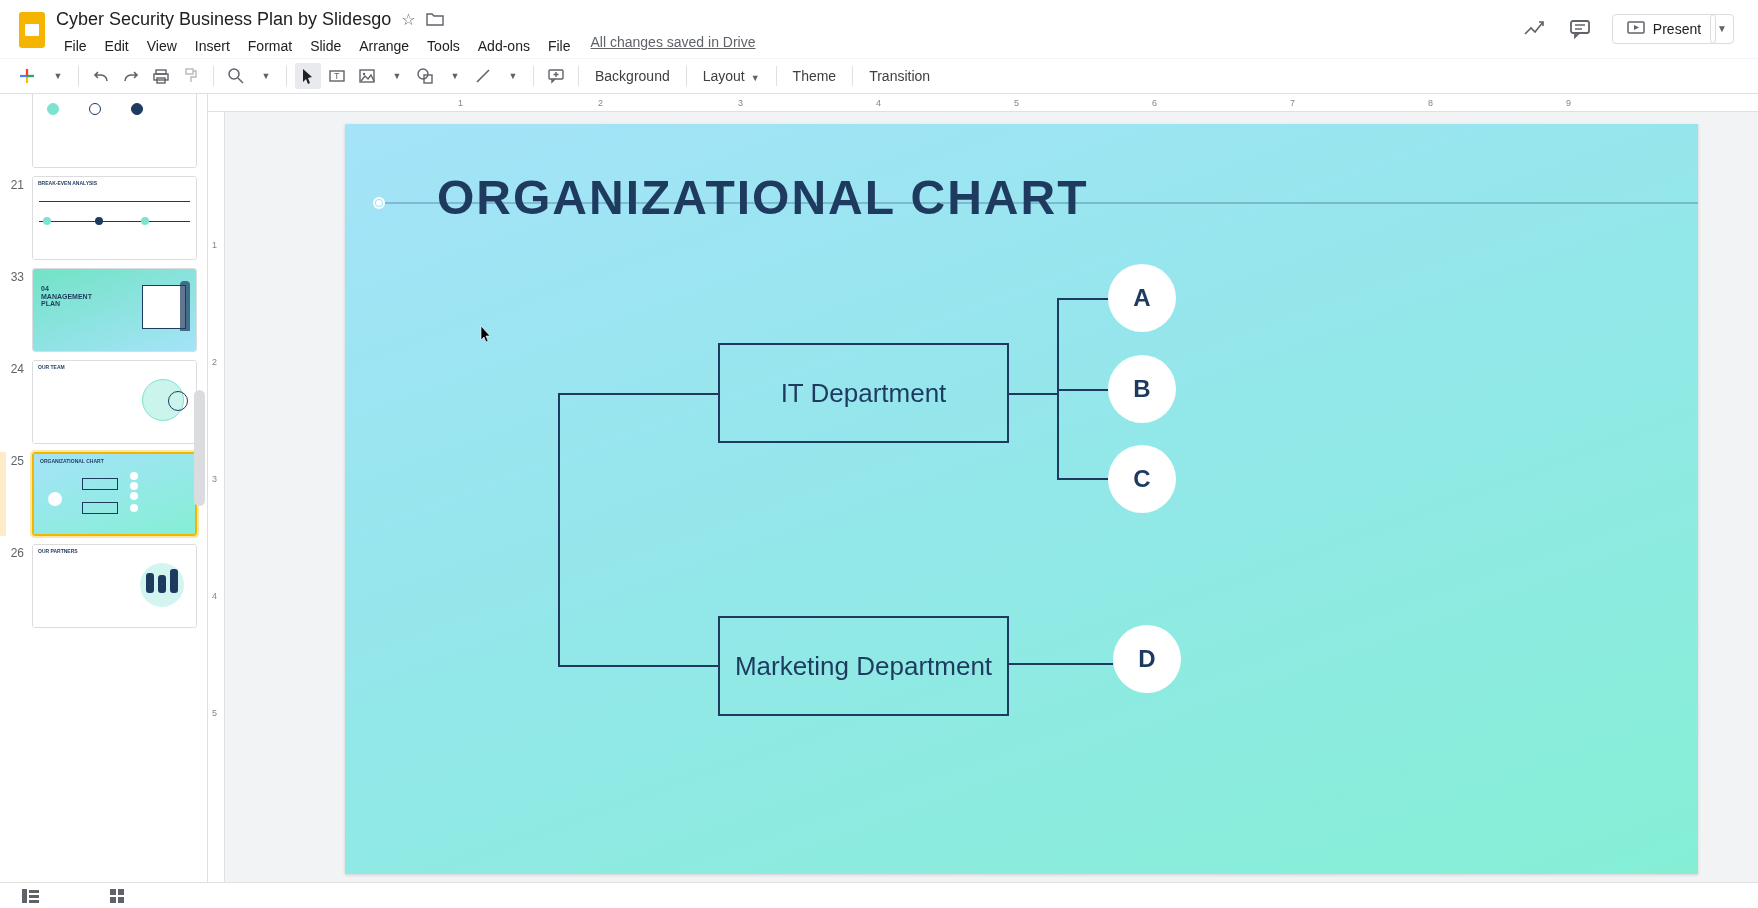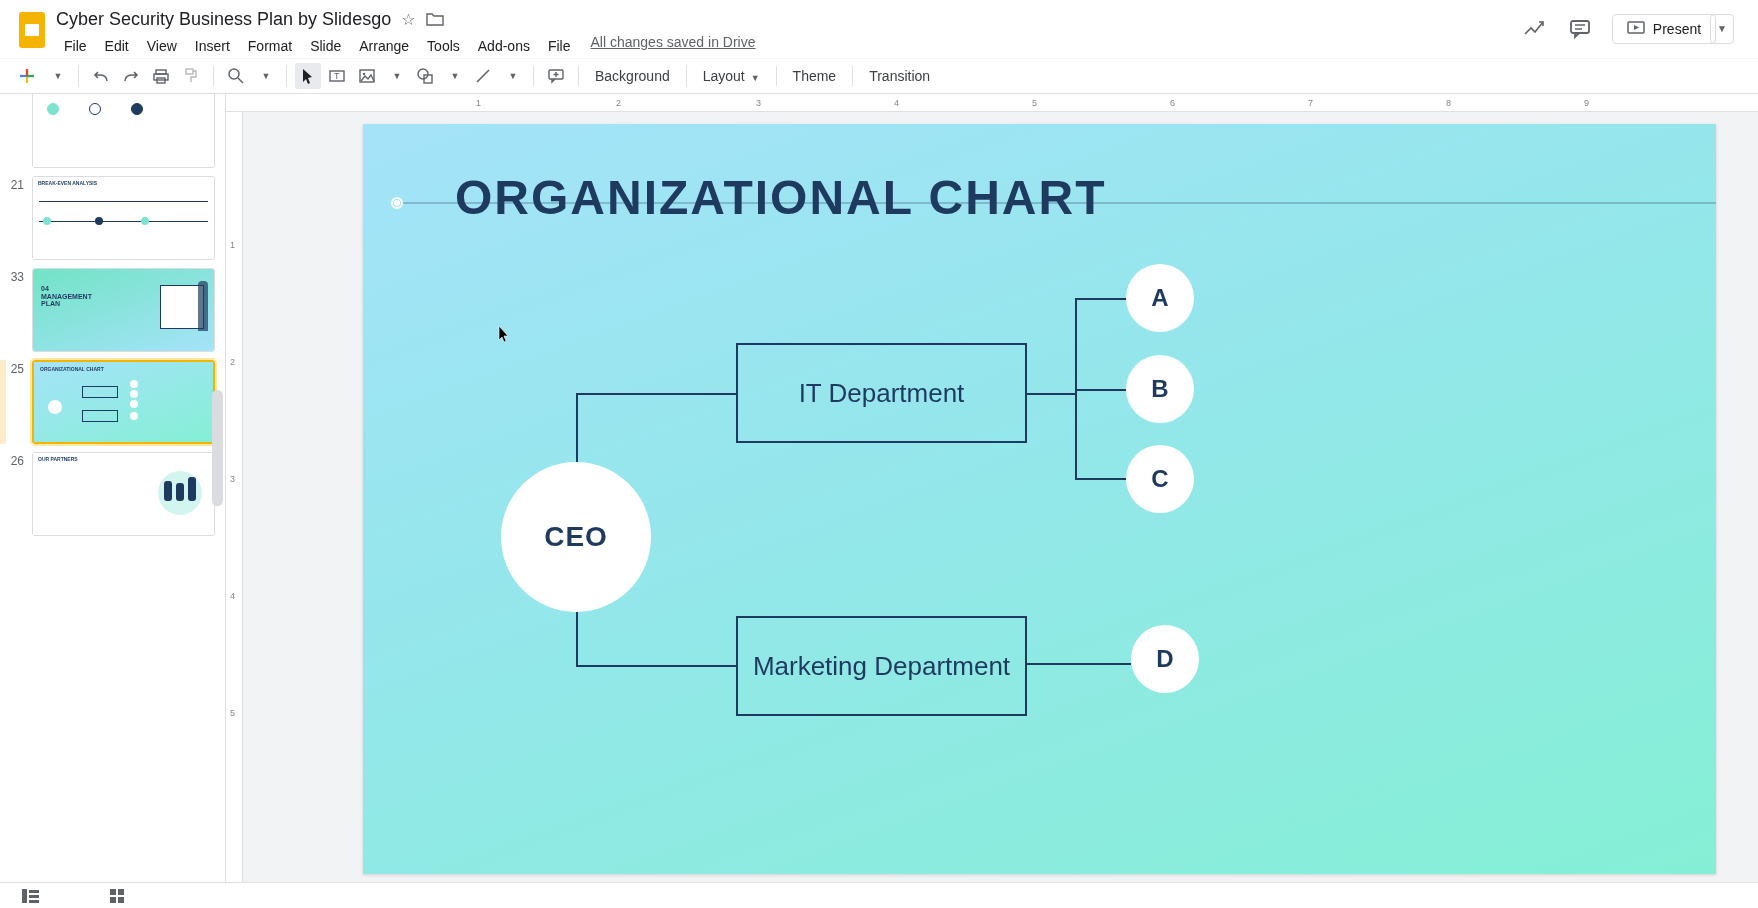--- a/index.html
+++ b/index.html
@@ -20,21 +20,21 @@
   .present-group { display:flex; align-items:stretch; }
 
   .toolbar { display: flex; align-items: center; height: 36px; border-top: 1px solid #f1f3f4; border-bottom: 1px solid #e0e0e0; padding: 0 12px; gap: 2px; }
   .tb-btn { padding: 4px 6px; cursor: pointer; color: #5f6368; border-radius: 2px; display:flex; align-items:center; justify-content:center; min-width:26px; height:26px; font-size:15px;}
   .tb-sep { width: 1px; height: 20px; background: #e0e0e0; margin: 0 6px; }
   .tb-text { padding: 4px 8px; font-size: 14px; color: #3c4043; cursor: pointer; }
   .tb-drop { font-size: 9px; padding-left:2px; color:#5f6368; }
   .plus-btn { background:#fff; border:none; display:flex; align-items:center; }
 
   .workspace { display: flex; height: 788px; }
-  .filmstrip { width: 226px; background: #fff; border-right: 1px solid #e0e0e0; overflow-y: auto; position:relative; padding-bottom:10px; }
+  .filmstrip { width: 208px; background: #fff; border-right: 1px solid #e0e0e0; overflow-y: auto; position:relative; padding-bottom:10px; }
   .film-thumb-wrap { display:flex; padding: 4px 10px 4px 0; position:relative;}
   .film-num { width: 32px; text-align: right; font-size: 12px; color: #5f6368; padding-right: 8px; padding-top: 2px; }
   .film-thumb { flex:1; height: 84px; border: 1px solid #dadce0; border-radius: 3px; background: #fff; overflow:hidden; position:relative; cursor:pointer;}
   .film-thumb.selected { border: 2px solid #f4b400; outline: 2px solid #fbe8a6; }
   .film-thumb-wrap.selected-wrap .film-num-strip { position:absolute; left:0; top:4px; bottom:4px; width:6px; background:#ffecc7; }
 
   .canvas-area { flex:1; background: #f1f3f4; position:relative; display:flex; justify-content:center; overflow:hidden;}
   .ruler-h { position:absolute; top:0; left:0; right:0; height:18px; background:#fff; border-bottom:1px solid #e0e0e0; font-size:9px; color:#80868b; display:flex; align-items:center; }
   .ruler-v { position:absolute; top:0; left:0; bottom:0; width:17px; background:#fff; border-right:1px solid #e0e0e0; }
   .ruler-tick { position:absolute; font-size:9px; color:#80868b; }
@@ -291,20 +291,30 @@
       <div class="film-thumb">
         <div class="mini-mgmt">
           <div class="mini-text" style="top:16px; left:8px; color:#1e3a5f; font-size:7px; line-height:1.1;">04<br>MANAGEMENT<br>PLAN</div>
           <div style="position:absolute; top:16px; right:10px; width:44px; height:44px; background:#fff; border:1px solid #1e3a5f;"></div>
           <div style="position:absolute; top:12px; right:6px; width:10px; height:50px; background:#1e3a5f; border-radius:4px 4px 0 0; opacity:0.7;"></div>
         </div>
       </div>
     </div>
 
 
+    <div class="film-thumb-wrap">
+      <div class="film-num">24</div>
+      <div class="film-thumb">
+        <div class="mini-white">
+          <div class="mini-text" style="top:3px; left:5px;">OUR TEAM</div>
+          <div class="mini-circ" style="top:18px; right:12px; width:42px; height:42px; background:rgba(125,227,208,0.4);"></div>
+          <div class="mini-circ" style="top:30px; right:8px; width:20px; height:20px; border-color:#1e3a5f;"></div>
+        </div>
+      </div>
+    </div>
 
     <div class="film-thumb-wrap selected-wrap">
       <div class="film-num-strip"></div>
       <div class="film-num">25</div>
       <div class="film-thumb selected">
         <div class="mini-org">
           <div class="mini-text" style="top:4px; left:6px;">ORGANIZATIONAL CHART</div>
           <div class="mini-dot" style="top:38px; left:14px; width:14px; height:14px;"></div>
           <div class="mini-box" style="top:24px; left:48px; width:36px; height:12px;"></div>
           <div class="mini-box" style="top:48px; left:48px; width:36px; height:12px;"></div>
@@ -360,21 +370,20 @@
       <div class="org-line line-ceo-v"></div>
       <div class="org-line line-it-h"></div>
       <div class="org-line line-mk-h"></div>
       <div class="org-line line-it-r"></div>
       <div class="org-line line-br-v"></div>
       <div class="org-line line-a"></div>
       <div class="org-line line-b"></div>
       <div class="org-line line-c"></div>
       <div class="org-line line-d"></div>
 
-      <div class="node-ceo">CEO</div>
       <div class="node-box node-mk">Marketing Department</div>
       <div class="node-box node-it">IT Department</div>
       <div class="node-small node-a">A</div>
       <div class="node-small node-b">B</div>
       <div class="node-small node-c">C</div>
       <div class="node-small node-d">D</div>
 
       <div class="cursor">
         <svg width="14" height="18" viewBox="0 0 14 18">
             <path d="M1 1 l0 14 l3 -3 l2 5 l2 -1 l-2 -5 l4 0 z" fill="#000" stroke="#fff" stroke-width="0.6"></path>

